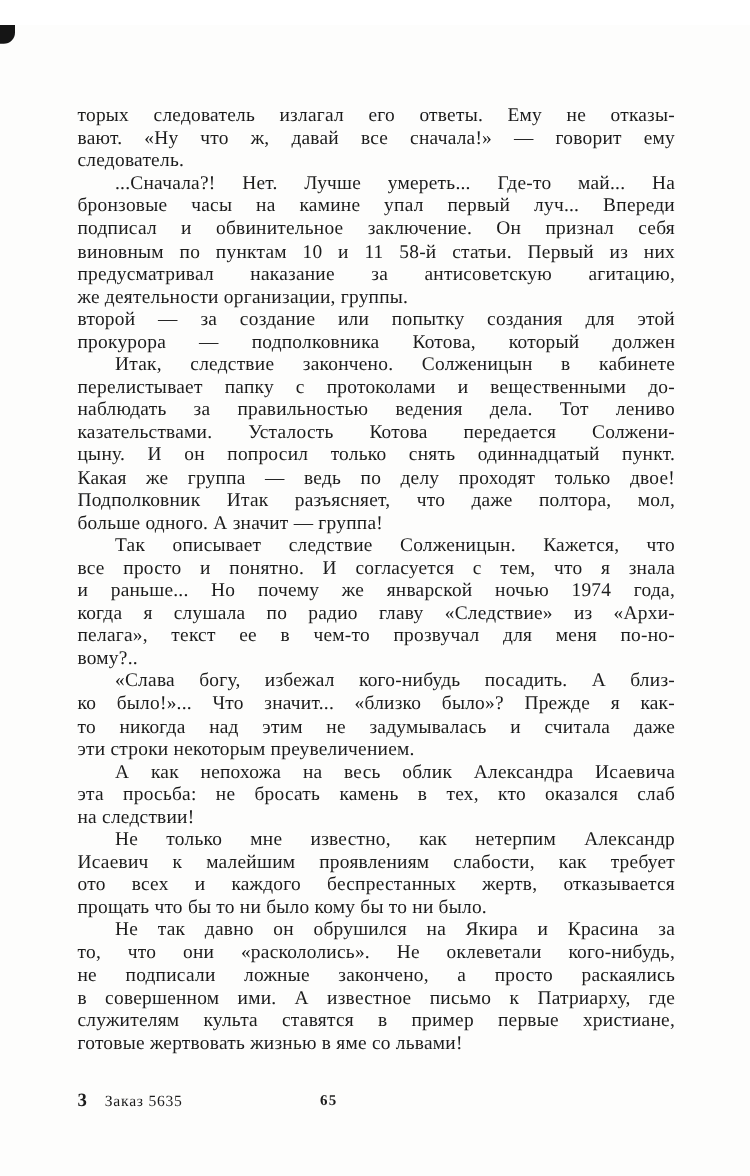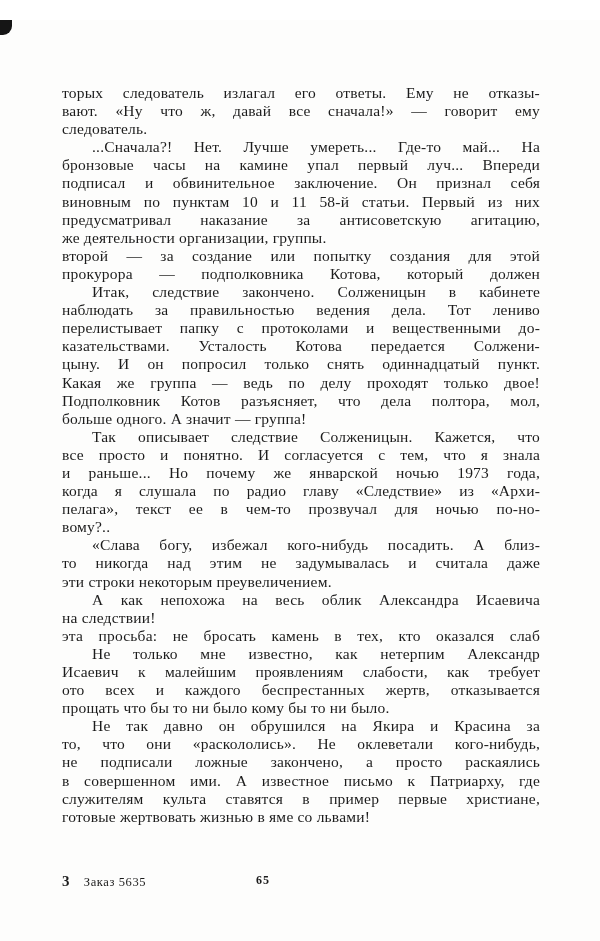--- a/index.html
+++ b/index.html
@@ -91,39 +91,40 @@
       <div class="line last">следователь.</div>
       <div class="line indent">...Сначала?! Нет. Лучше умереть... Где-то май... На</div>
       <div class="line">бронзовые часы на камине упал первый луч... Впереди</div>
       <div class="line">подписал и обвинительное заключение. Он признал себя</div>
       <div class="line">виновным по пунктам 10 и 11 58-й статьи. Первый из них</div>
       <div class="line">предусматривал наказание за антисоветскую агитацию,</div>
       <div class="line last">же деятельности организации, группы.</div>
       <div class="line">второй — за создание или попытку создания для этой</div>
       <div class="line">прокурора — подполковника Котова, который должен</div>
       <div class="line indent">Итак, следствие закончено. Солженицын в кабинете</div>
+      <div class="line">перелистывает папку с протоколами и вещественными до-</div>
       <div class="line">наблюдать за правильностью ведения дела. Тот лениво</div>
-      <div class="line">перелистывает папку с протоколами и вещественными до-</div>
       <div class="line">казательствами. Усталость Котова передается Солжени-</div>
       <div class="line">цыну. И он попросил только снять одиннадцатый пункт.</div>
       <div class="line">Какая же группа — ведь по делу проходят только двое!</div>
-      <div class="line">Подполковник Котов разъясняет, что дела полтора, мол,</div>
+      <div class="line">Подполковник Итак разъясняет, что даже полтора, мол,</div>
       <div class="line last">больше одного. А значит — группа!</div>
       <div class="line indent">Так описывает следствие Солженицын. Кажется, что</div>
       <div class="line">все просто и понятно. И согласуется с тем, что я знала</div>
-      <div class="line">и раньше... Но почему же январской ночью 1973 года,</div>
+      <div class="line">и раньше... Но почему же январской ночью 1974 года,</div>
       <div class="line">когда я слушала по радио главу «Следствие» из «Архи-</div>
-      <div class="line">пелага», текст ее в чем-то прозвучал для ночью по-но-</div>
+      <div class="line">пелага», текст ее в чем-то прозвучал для меня по-но-</div>
       <div class="line last">вому?..</div>
       <div class="line indent">«Слава богу, избежал кого-нибудь посадить. А близ-</div>
+      <div class="line">ко было!»... Что значит... «близко было»? Прежде я как-</div>
       <div class="line">то никогда над этим не задумывалась и считала даже</div>
       <div class="line last">эти строки некоторым преувеличением.</div>
       <div class="line indent">А как непохожа на весь облик Александра Исаевича</div>
+      <div class="line">эта просьба: не бросать камень в тех, кто оказался слаб</div>
       <div class="line last">на следствии!</div>
-      <div class="line">эта просьба: не бросать камень в тех, кто оказался слаб</div>
       <div class="line indent">Не только мне известно, как нетерпим Александр</div>
       <div class="line">Исаевич к малейшим проявлениям слабости, как требует</div>
       <div class="line">ото всех и каждого беспрестанных жертв, отказывается</div>
       <div class="line last">прощать что бы то ни было кому бы то ни было.</div>
       <div class="line indent">Не так давно он обрушился на Якира и Красина за</div>
       <div class="line">то, что они «раскололись». Не оклеветали кого-нибудь,</div>
       <div class="line">не подписали ложные закончено, а просто раскаялись</div>
       <div class="line">в совершенном ими. А известное письмо к Патриарху, где</div>
       <div class="line">служителям культа ставятся в пример первые христиане,</div>
       <div class="line last">готовые жертвовать жизнью в яме со львами!</div>

